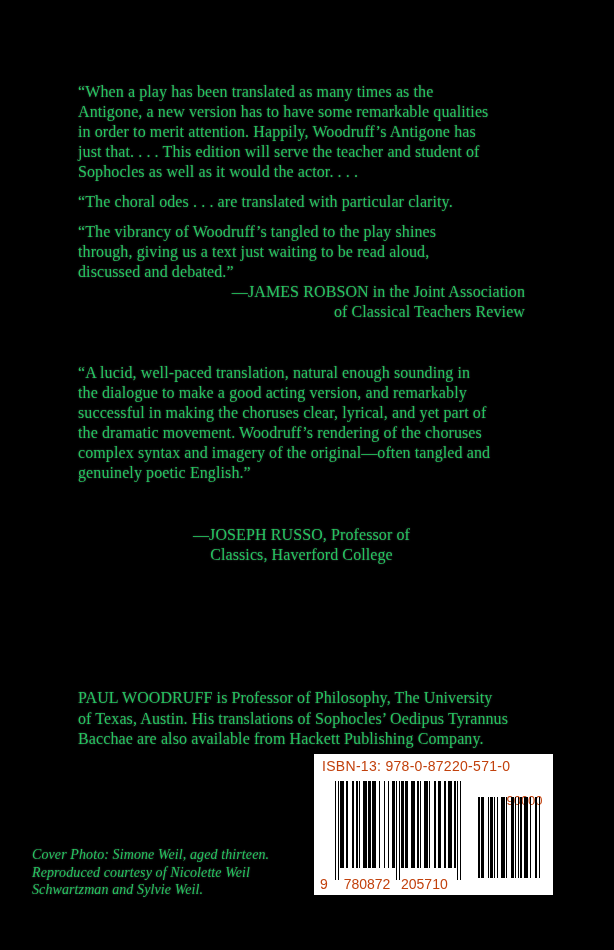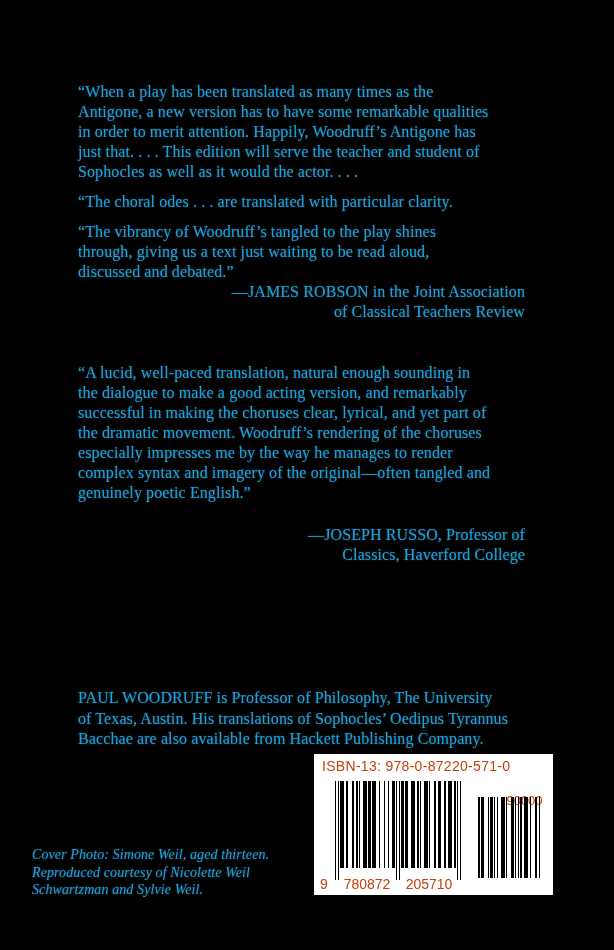--- a/index.html
+++ b/index.html
@@ -1,40 +1,40 @@
 <!DOCTYPE html>
 <html><head>
 <meta charset="utf-8">
 <style>
   html,body{margin:0;padding:0;background:#000;}
   body{width:614px;height:950px;overflow:hidden;}
   .cover{position:relative;width:614px;height:950px;background:#000;font-family:"Liberation Serif",serif;}
-  .tb{position:absolute;color:#0ea5e9;font-size:16px;line-height:20px;letter-spacing:.1px;
+  .tb{position:absolute;color:#22c55e;font-size:16px;line-height:20px;letter-spacing:.1px;
       text-shadow:0 0 2px rgba(255,255,255,.28);}
   .tb .it{}
   .tb .line{white-space:nowrap;}
   .ralign{text-align:right;}
   #q1{top:82px;left:78px;width:478px;}
   #q2{top:192px;left:78px;width:478px;}
   #q3{top:222px;left:78px;width:478px;}
   #q3attr{top:282px;left:78px;width:447px;}
   #q4{top:363px;left:78px;width:478px;}
-  #q4attr{top:525px;left:78px;width:447px;}
+  #q4attr{top:525px;left:78px;width:447px;text-align:center;}
   #bio{top:644px;left:78px;width:490px;line-height:20.5px;margin-top:44px;}
   #credit{top:846px;left:32px;width:280px;font-style:italic;font-size:14px;line-height:17.5px;}
   
   #panel{position:absolute;left:314px;top:754px;width:239px;height:141px;background:#fff;
          font-family:"Liberation Sans",sans-serif;color:#c2410c;}
   #isbn-label{position:absolute;top:4px;left:8px;font-size:14px;letter-spacing:.3px;}
   #ean13{position:absolute;left:21px;top:27px;}
   #ean5{position:absolute;left:163px;top:43px;}
   .bd{position:absolute;top:122px;font-size:14px;}
   #d0{left:6px;}
   #d1{left:25px;width:56px;text-align:center;}
-  #d2{left:87px;width:56px;text-align:center;}
+  #d2{left:87px;width:56px;text-align:left;}
   #supp-num{position:absolute;left:179px;top:27px;width:63px;text-align:center;font-size:13px;margin-top:12px;}
   svg{display:block;shape-rendering:crispEdges;}
 </style>
 </head>
 <body>
 
 <div class="cover">
 
   <div id="q1" class="tb">
       <div class="line"><span>“When a play has been translated as many times as the</span></div>
@@ -57,21 +57,20 @@
   <div id="q3attr" class="tb ralign">
       <div class="line"><span>—JAMES ROBSON in the </span><span class="it">Joint Association</span></div>
       <div class="line"><span class="it">of Classical Teachers Review</span></div>
     </div>
 
   <div id="q4" class="tb">
       <div class="line"><span>“A lucid, well-paced translation, natural enough sounding in</span></div>
       <div class="line"><span>the dialogue to make a good acting version, and remarkably</span></div>
       <div class="line"><span>successful in making the choruses clear, lyrical, and yet part of</span></div>
       <div class="line"><span>the dramatic movement. Woodruff’s rendering of the choruses</span></div>
-      <div class="line"><span>especially impresses me by the way he manages to render</span></div>
       <div class="line"><span>complex syntax and imagery of the original—often tangled and</span></div>
       <div class="line"><span>genuinely poetic English.”</span></div>
     </div>
 
   <div id="q4attr" class="tb ralign">
       <div class="line"><span>—JOSEPH RUSSO, Professor of</span></div>
       <div class="line"><span>Classics, Haverford College</span></div>
     </div>
 
   <div id="bio" class="tb">

